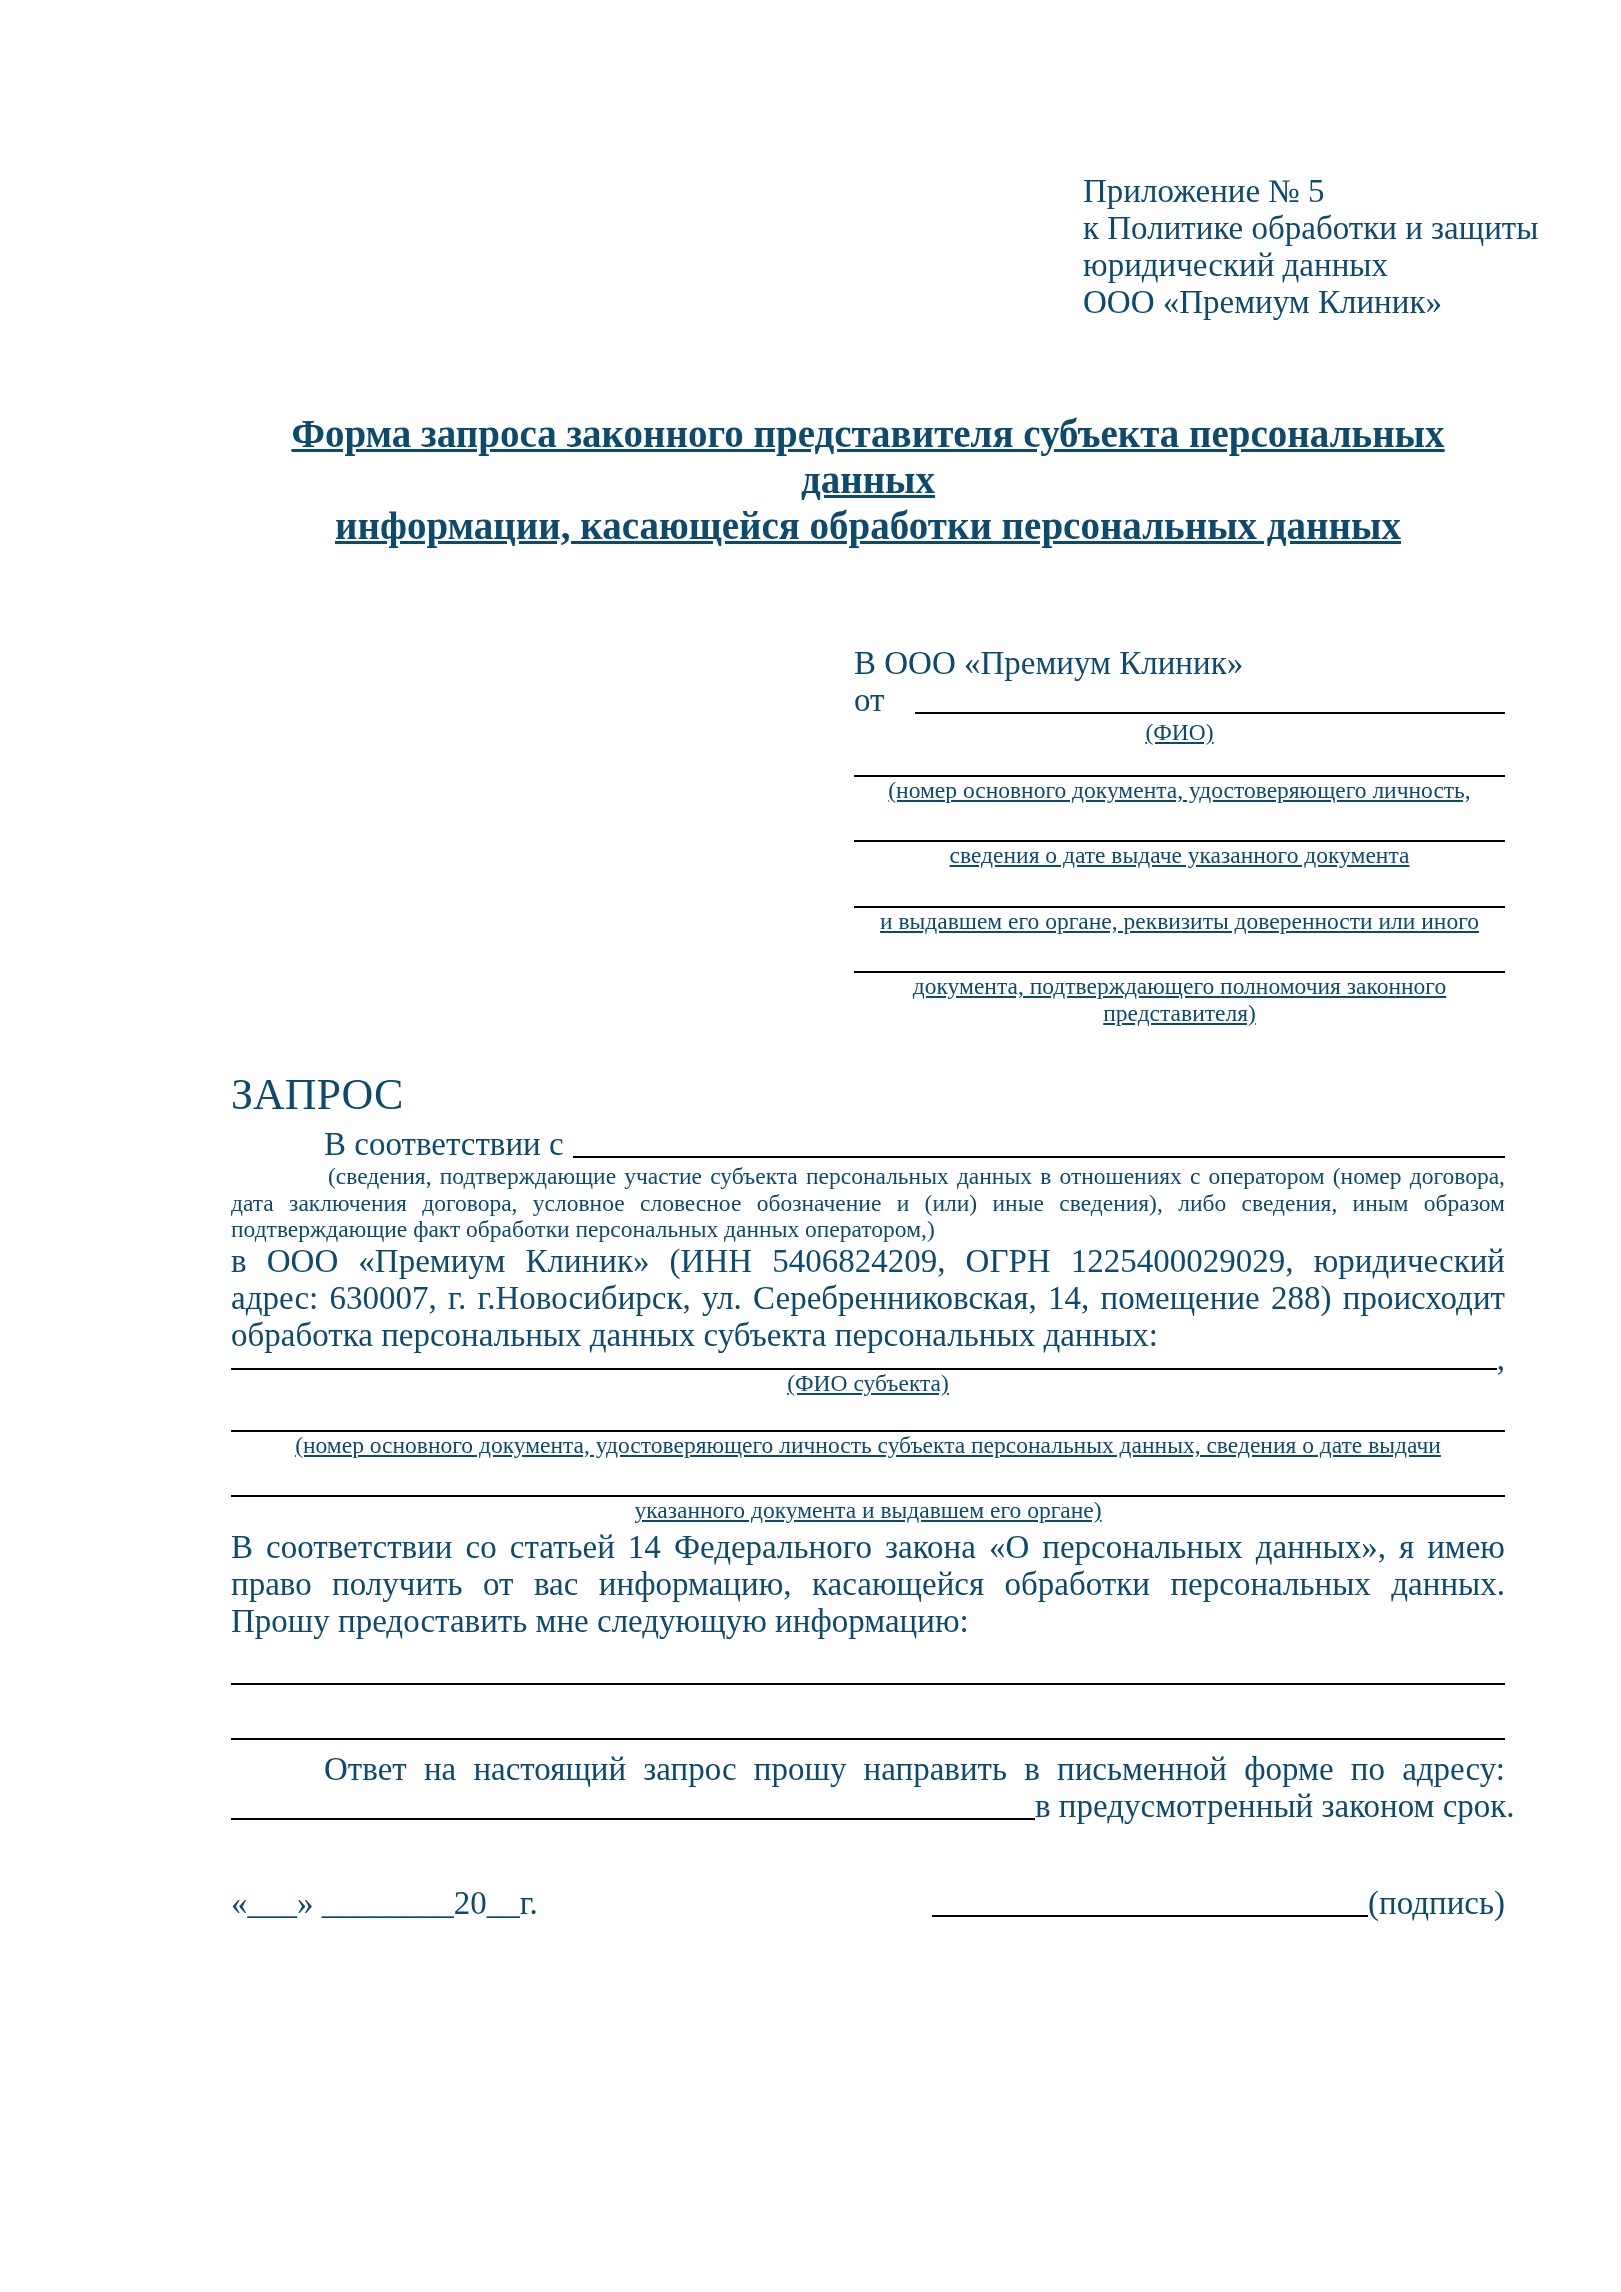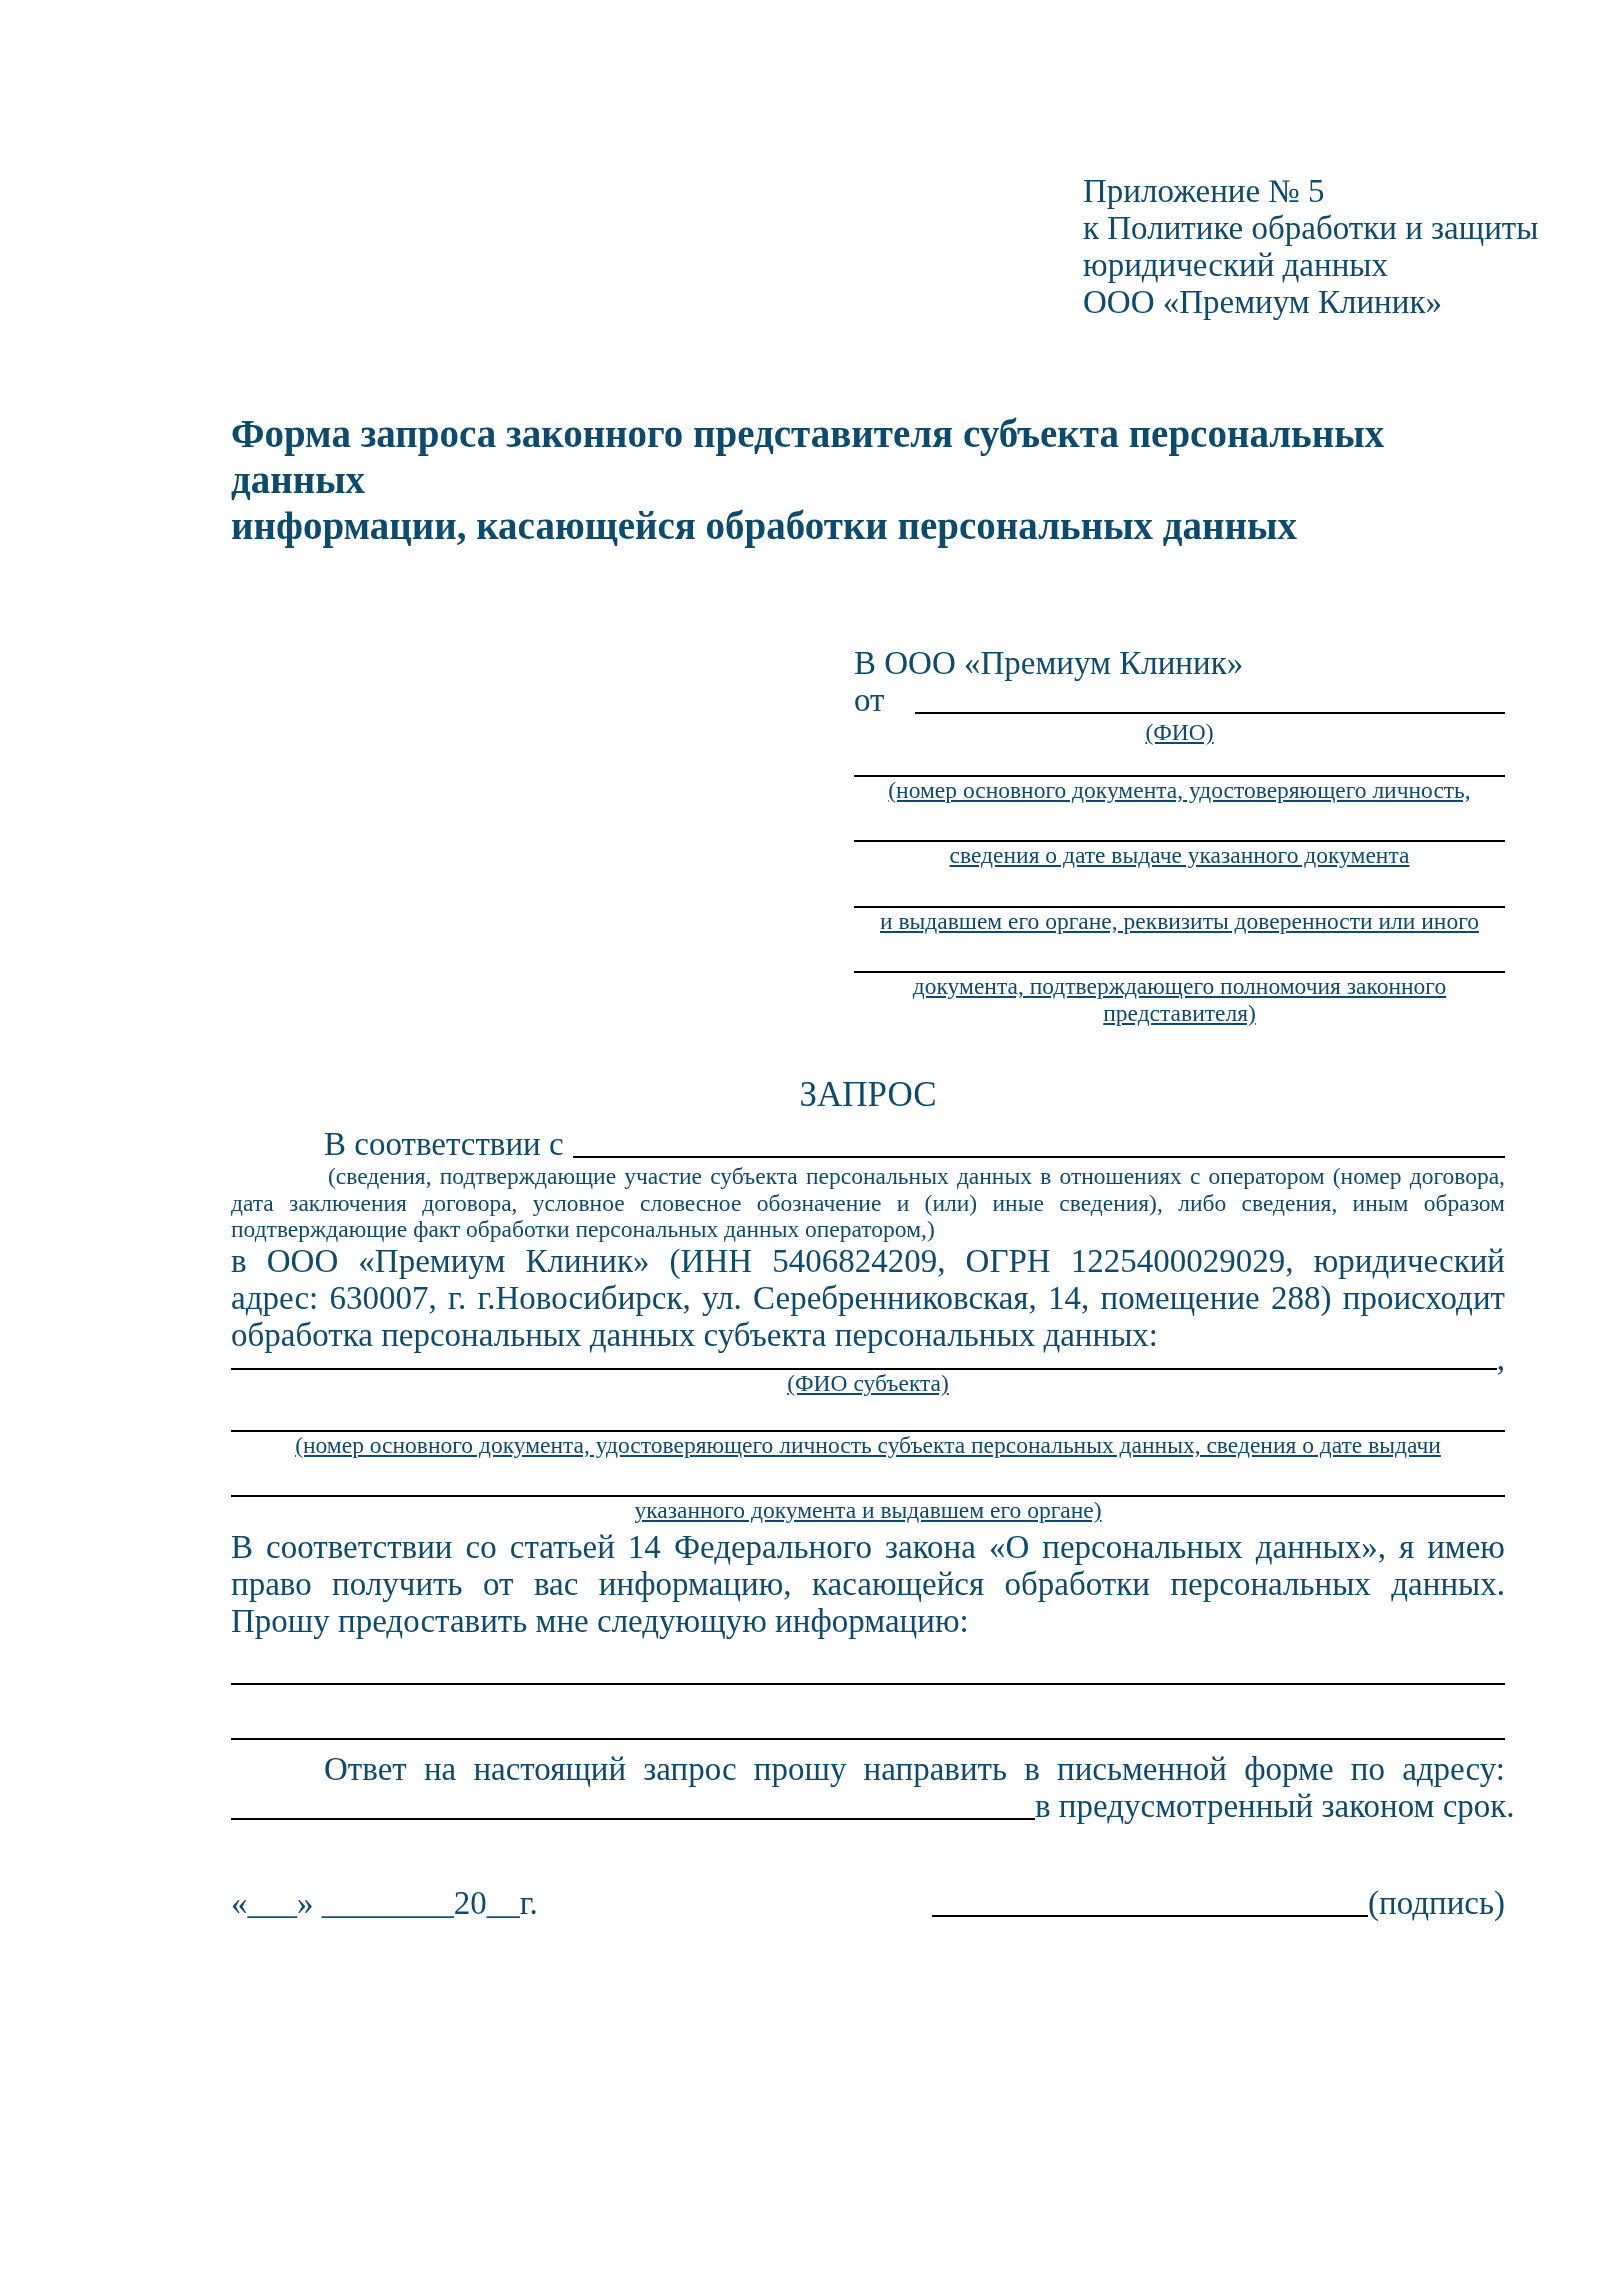--- a/index.html
+++ b/index.html
@@ -21,21 +21,22 @@
   
   .header-block { margin-left: 852px; }
   .header-line { white-space: nowrap; }
 
   
   .doc-title {
     margin-top: 90px;
     font-size: 39px;
     line-height: 46px;
     font-weight: bold;
-    text-align: left;
+    text-align: center;
+    text-decoration: underline;
   }
 
   
   .addressee { margin: 96px 0 0 623px; width: 651px; }
   .from-row { display: flex; align-items: stretch; gap: 19px; }
   .from-label { padding-right: 11.8px; }
 
   .fill {
     flex: 1 1 auto;
     border-bottom: 2.9px solid #000;
@@ -52,22 +53,22 @@
   .write-line {
     border-bottom: 2.9px solid #000;
     height: 0;
     margin-top: 37px;
   }
   .write-line.first { margin-top: 29px; }
 
   
   .request-heading {
     margin-top: 49px;
-    text-align: center;
-    font-size: 35px;
+    text-align: left;
+    font-size: 44px;
     line-height: 39px;
     font-weight: normal;
   }
 
   .accord-row { display: flex; margin-top: 12px; padding-left: 93px; }
   .accord-row .label { white-space: nowrap; padding-right: 9.8px; }
 
   .cap-para {
     font-size: 23.5px;
     line-height: 26.5px;

